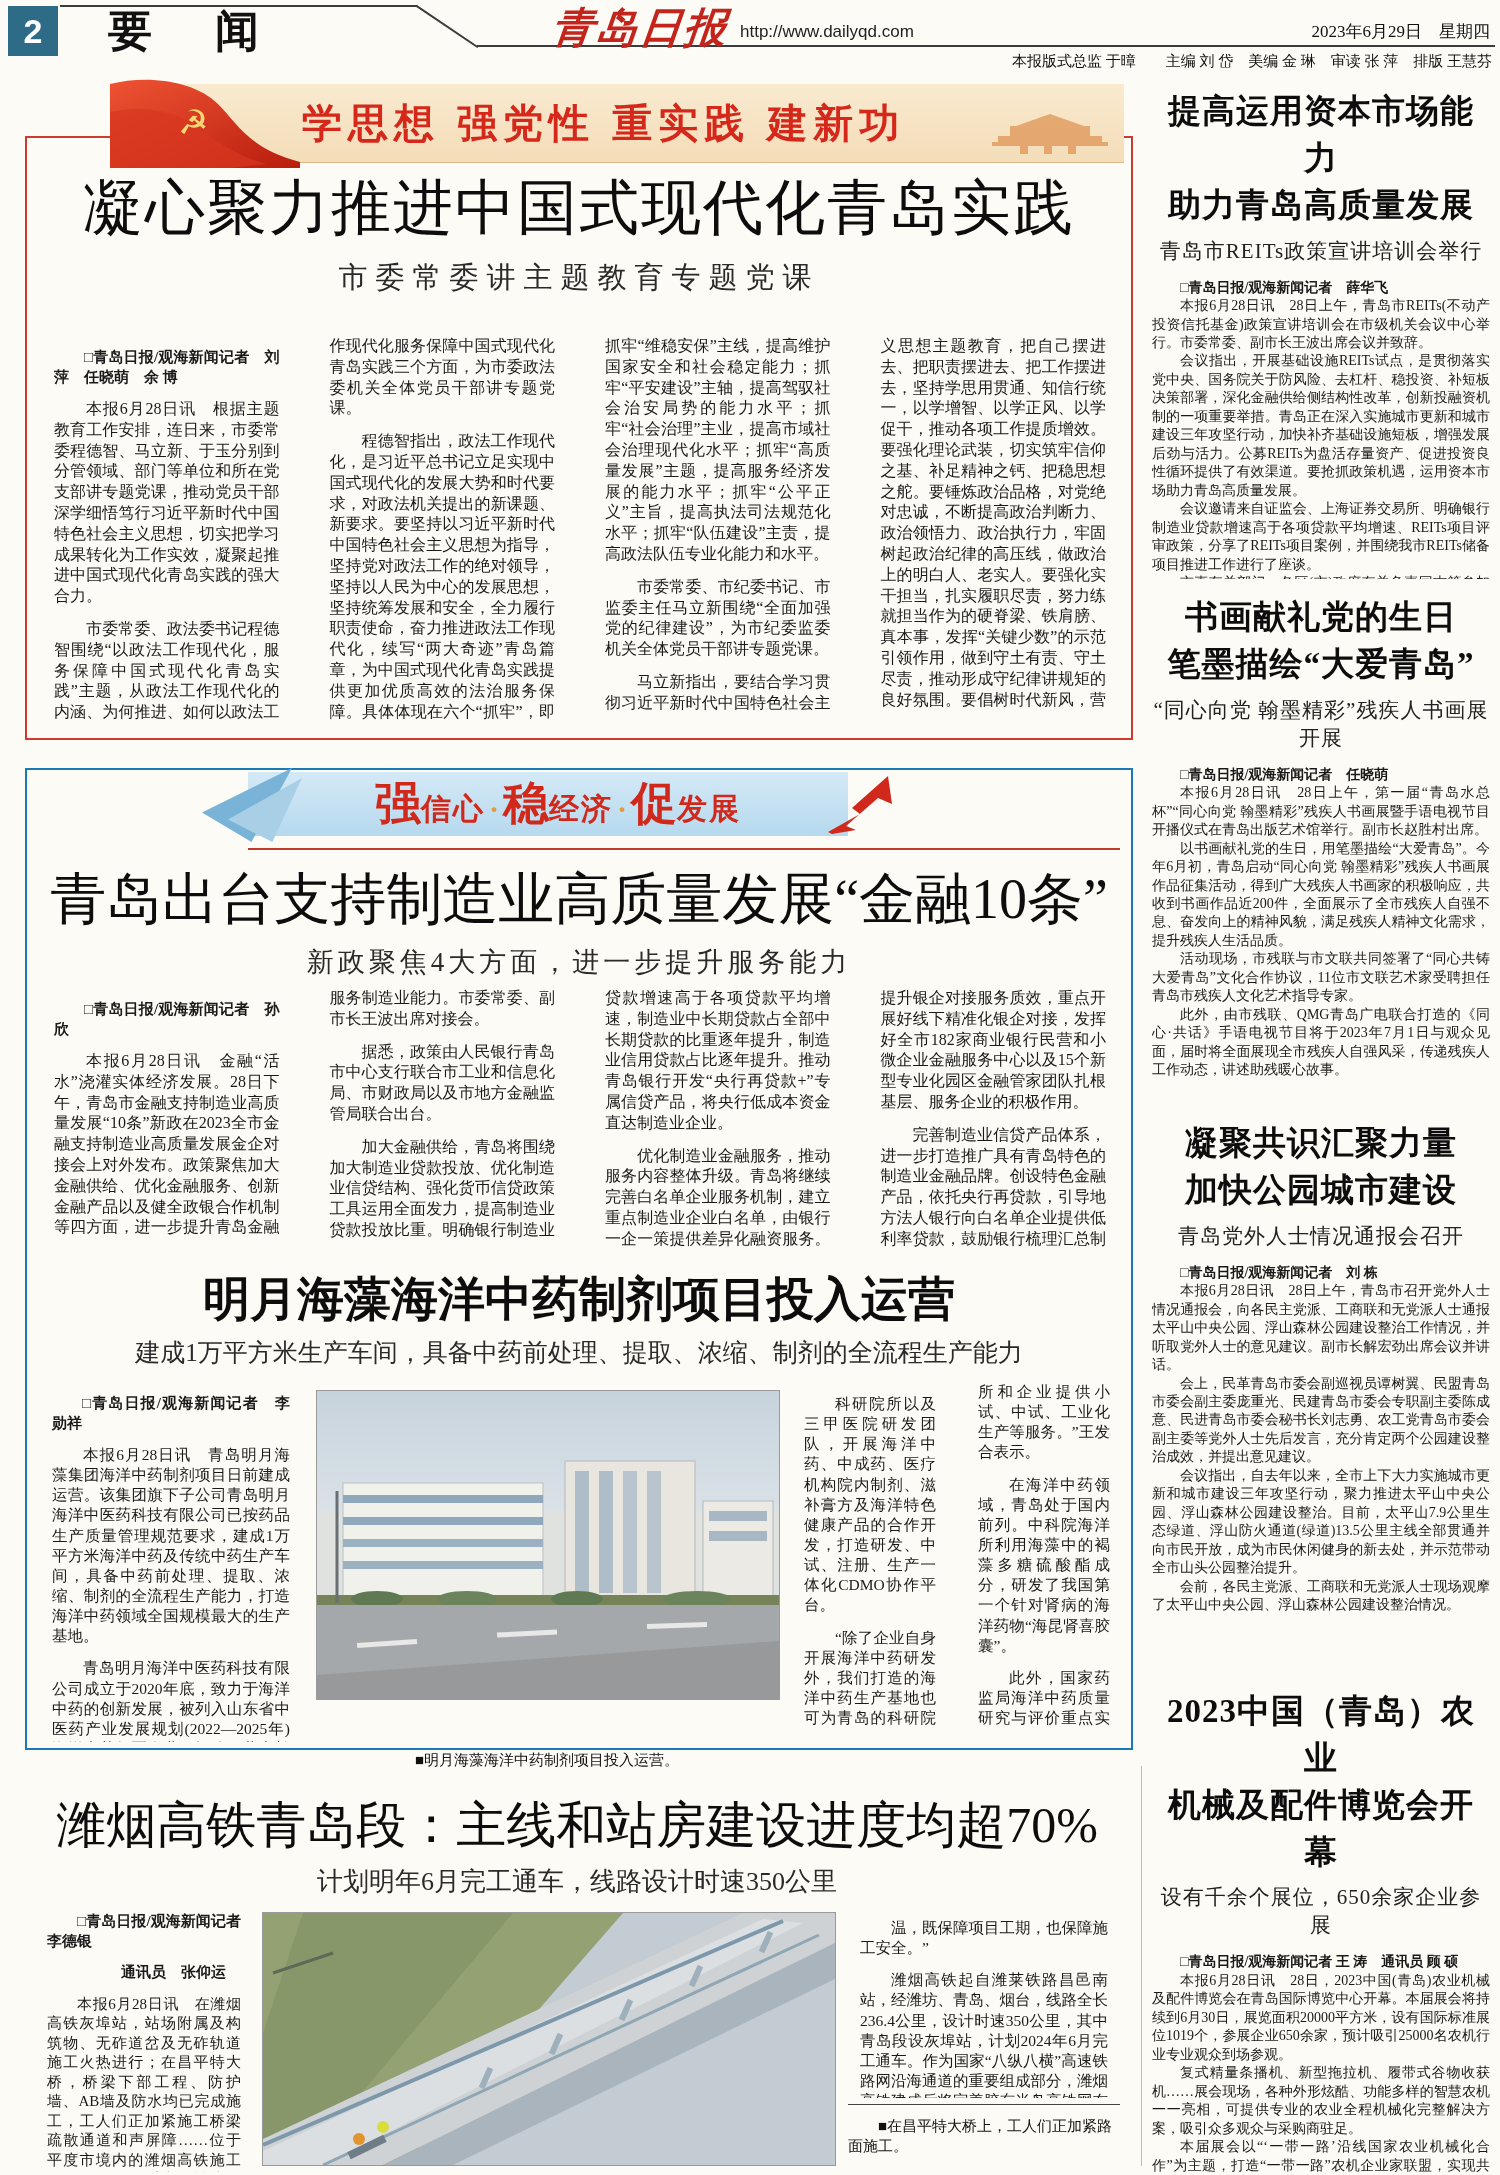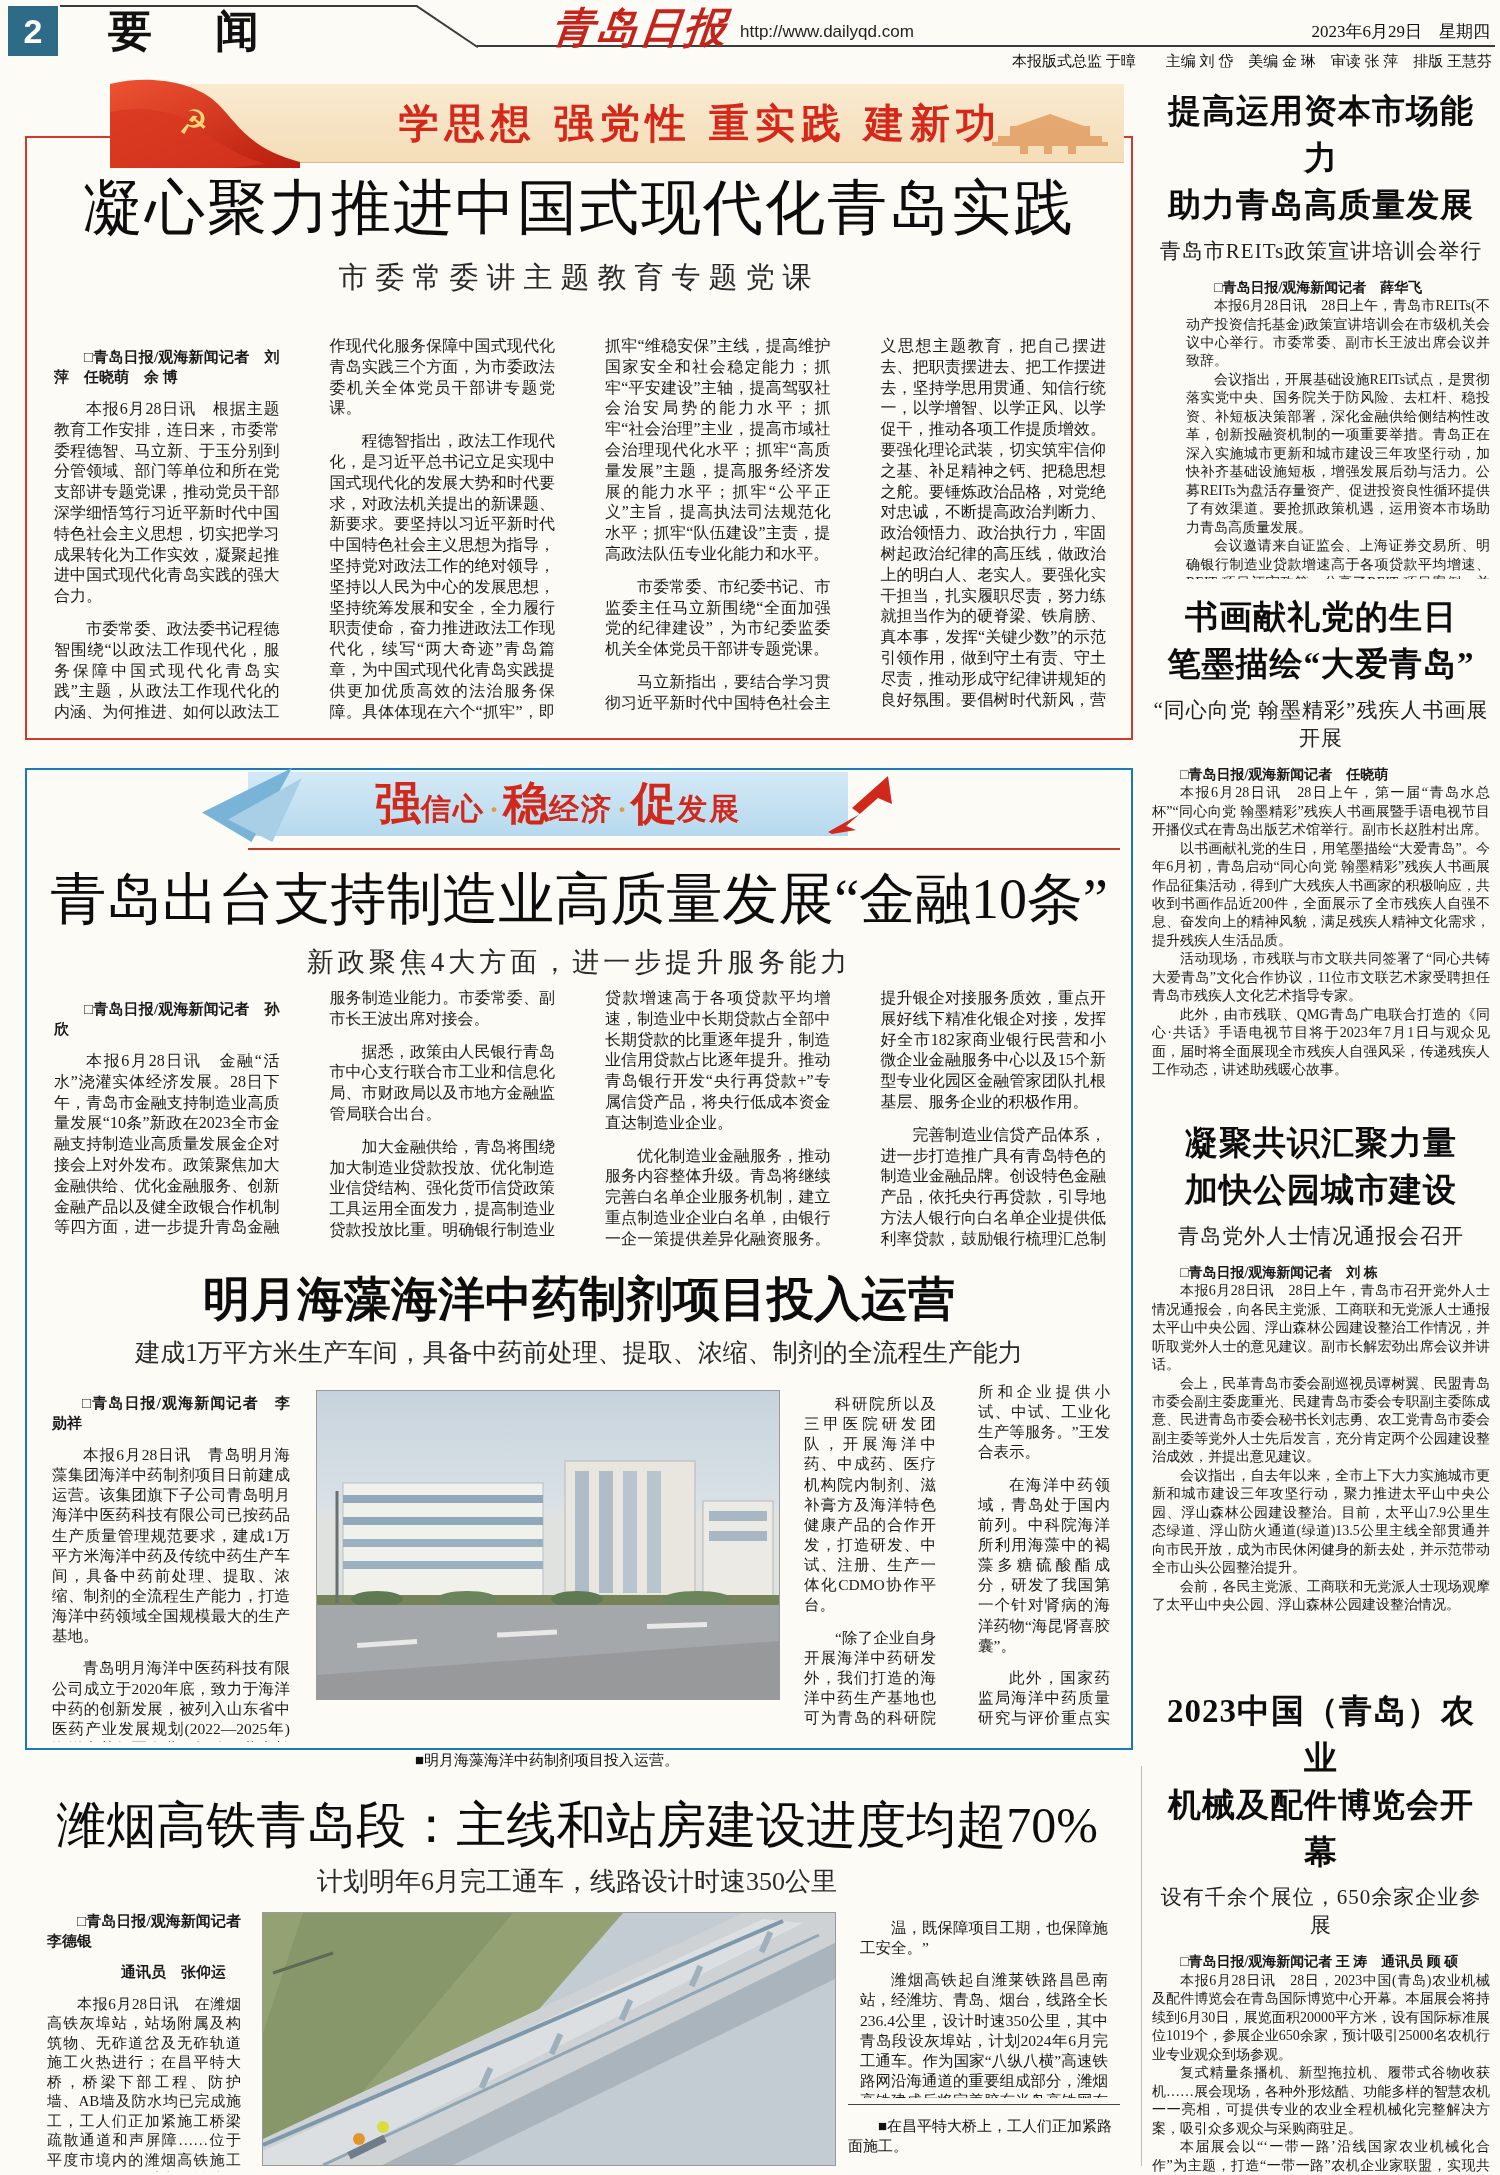--- a/index.html
+++ b/index.html
@@ -19,21 +19,21 @@
   .mast-url{position:absolute;left:740px;top:22px;font-size:17px;color:#222;font-family:Liberation Sans, sans-serif;text-align:center;}
   .issue-date{position:absolute;left:1150px;top:20px;width:340px;text-align:right;font-size:17px;color:#111;}
   .credits{position:absolute;left:660px;top:52px;width:832px;text-align:right;font-size:15px;color:#111;}
   
   .red-frame{position:absolute;left:25px;top:136px;width:1104px;height:600px;border:2px solid #cf3a2e;}
   .blue-frame{position:absolute;left:25px;top:768px;width:1104px;height:978px;border:2px solid #1b79b5;}
   .v-divider{position:absolute;left:1141px;top:1766px;width:1px;height:400px;background:#bbb;}
   
   .banner1{position:absolute;left:112px;top:84px;width:1012px;height:78px;
            background:linear-gradient(180deg,#f9ead0,#f4ddb8);box-shadow:0 1px 0 #d9b98c;}
-  .banner1-text{position:absolute;left:190px;top:14px;width:700px;text-align:right;color:#d6281a;
+  .banner1-text{position:absolute;left:190px;top:14px;width:700px;text-align:left;color:#d6281a;
                 font:900 40px/50px "Liberation Sans","DejaVu Sans",sans-serif;letter-spacing:6px;}
   .ribbon{position:absolute;left:-2px;top:-6px;width:190px;height:90px;}
   .emblem{position:absolute;left:66px;top:22px;font-size:34px;color:#f7d774;line-height:1;}
   .b1-bld{position:absolute;right:14px;bottom:6px;opacity:.85;}
   
   .banner2{position:absolute;left:248px;top:772px;width:600px;height:64px;
            background:linear-gradient(180deg,#d4e9f6,#b6d9ee);}
   .b2-deco1{position:absolute;left:-46px;top:-4px;width:90px;height:74px;background:#79b4d8;
             clip-path:polygon(100% 0,0 60%,55% 100%);}
   .b2-deco2{position:absolute;left:-20px;top:6px;width:74px;height:64px;background:#a9cfe6;
@@ -245,21 +245,21 @@
   <div class="abs caption" style="left:848px;top:2116px;width:272px;">
     <p style="margin:0;text-indent:2em;">■在昌平特大桥上，工人们正加紧路面施工。</p>
   </div>
 
   <div class="v-divider"></div>
 
   <div class="sb" style="top:88px;">
     <div class="sb-head">提高运用资本市场能力
 助力青岛高质量发展</div>
     <div class="sb-sub">青岛市REITs政策宣讲培训会举行</div>
-    <div class="sb-body" style="margin-top:14px;height:300px;margin-left:34px;">
+    <div class="sb-body" style="margin-top:14px;height:300px;">
       <p class="sb-byline">□青岛日报/观海新闻记者　薛华飞</p>
     <p>本报6月28日讯　28日上午，青岛市REITs(不动产投资信托基金)政策宣讲培训会在市级机关会议中心举行。市委常委、副市长王波出席会议并致辞。</p>
         <p>会议指出，开展基础设施REITs试点，是贯彻落实党中央、国务院关于防风险、去杠杆、稳投资、补短板决策部署，深化金融供给侧结构性改革，创新投融资机制的一项重要举措。青岛正在深入实施城市更新和城市建设三年攻坚行动，加快补齐基础设施短板，增强发展后劲与活力。公募REITs为盘活存量资产、促进投资良性循环提供了有效渠道。要抢抓政策机遇，运用资本市场助力青岛高质量发展。</p>
         <p>会议邀请来自证监会、上海证券交易所、明确银行制造业贷款增速高于各项贷款平均增速、REITs项目评审政策，分享了REITs项目案例，并围绕我市REITs储备项目推进工作进行了座谈。</p>
         <p>市直有关部门、各区(市)政府有关负责同志等参加会议。</p>
       </div>
   </div>
 
   <div class="sb" style="top:594px;">
     <div class="sb-head">书画献礼党的生日

